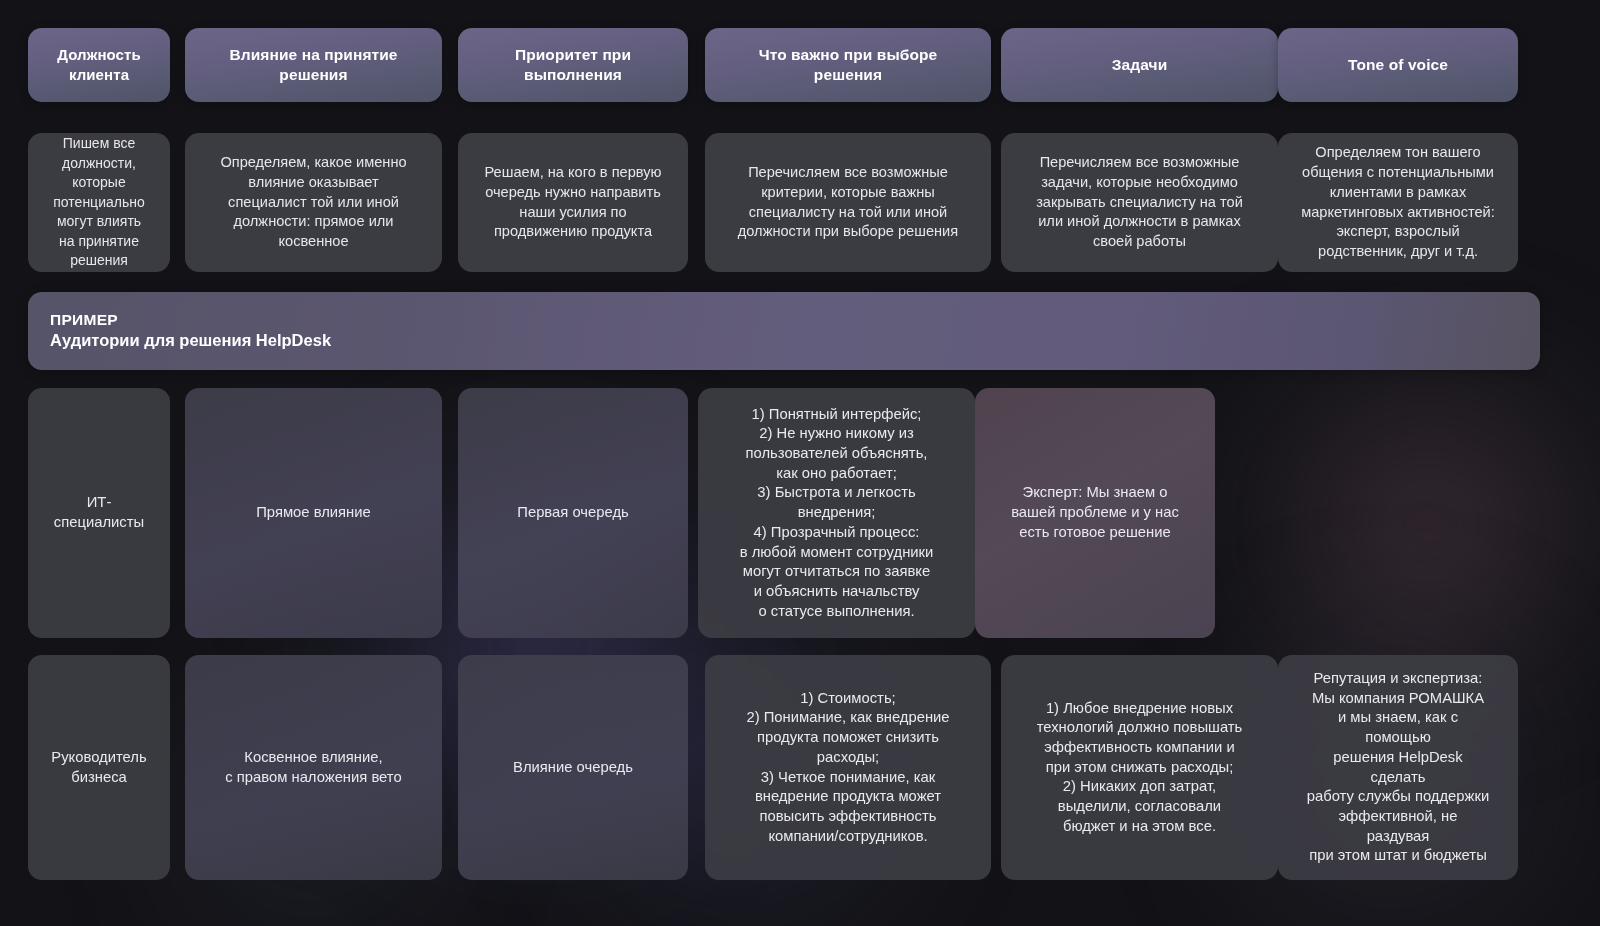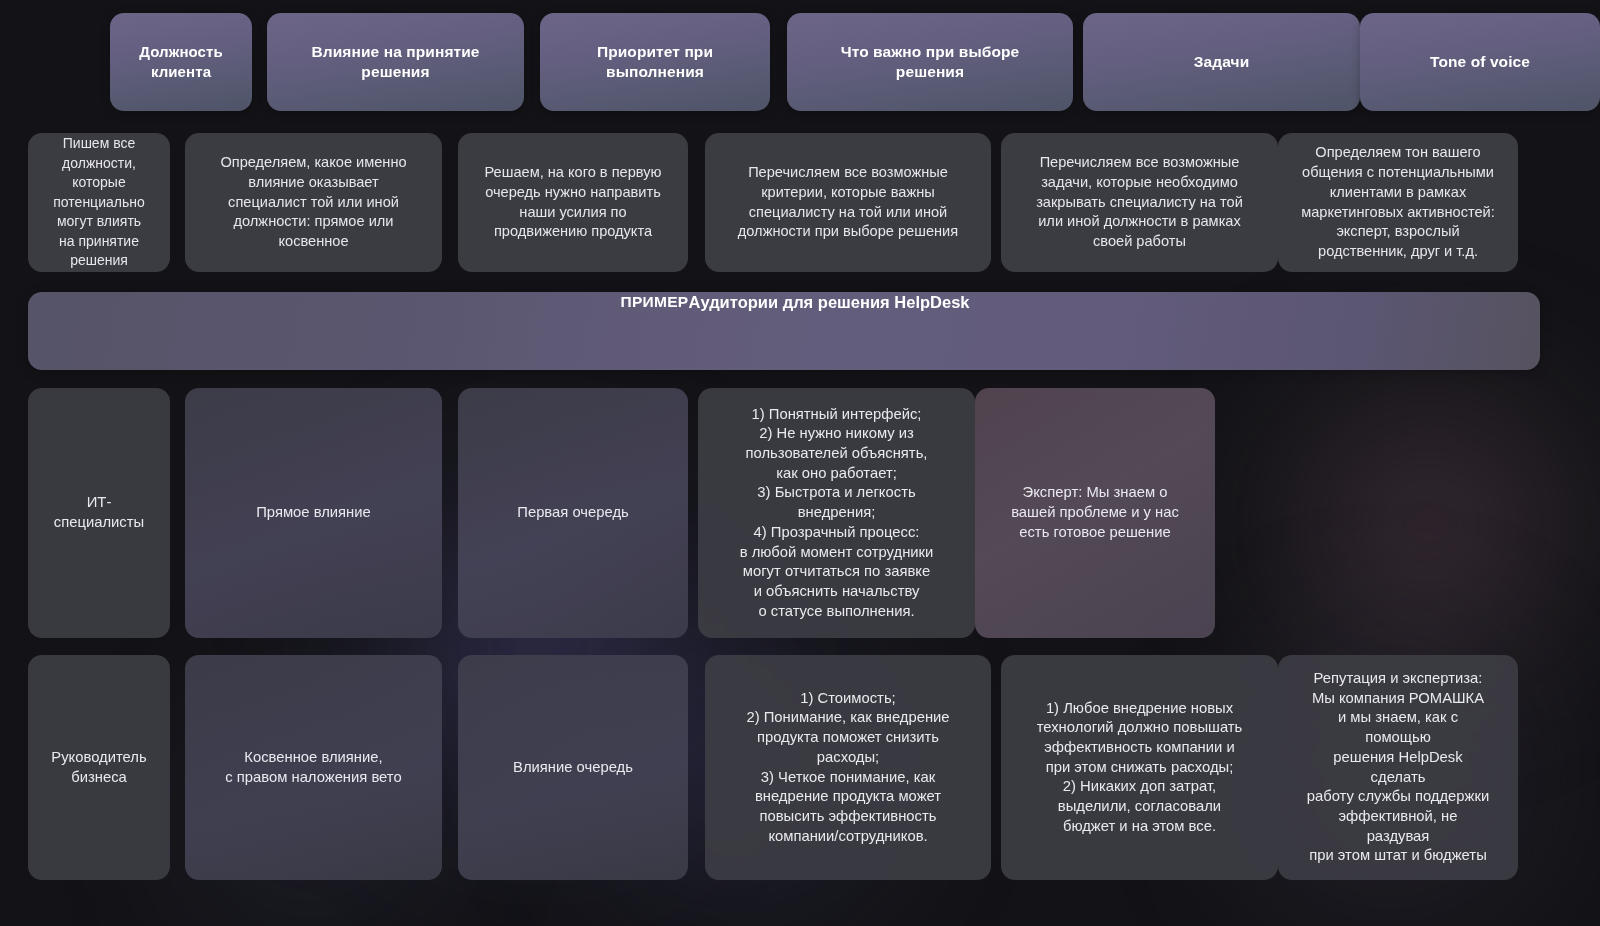--- a/index.html
+++ b/index.html
@@ -67,21 +67,21 @@
 
   
   .c1 { margin-left: 28px;  width: 142px; }
   .c2 { margin-left: 15px;  width: 257px; }
   .c3 { margin-left: 16px;  width: 230px; }
   .c4 { margin-left: 17px;  width: 286px; }
   .c5 { margin-left: 10px;  width: 277px; }
   .c6 {  width: 240px; }
 
   
-  #header-row { top: 13px; height: 98px; justify-content: flex-end; }
+  #header-row { top: 28px; height: 74px; }
 
   .header-cell {
     background: linear-gradient(172deg, #6c6587 0%, #645f80 38%, #575a72 72%, #4f5468 100%);
     font-weight: bold;
     font-size: 15.5px;
     line-height: 1.32;
     letter-spacing: .1px;
     color: #ffffff;
     padding: 6px 12px;
     box-shadow: 0 2px 10px rgba(0,0,0,.25);
@@ -103,21 +103,21 @@
   
   #example-banner {
     position: absolute;
     left: 28px;
     top: 292px;
     width: 1512px;
     height: 78px;
     border-radius: 14px;
     background: linear-gradient(100deg, #565469 0%, #5b566f 24%, #635d7c 50%, #625b7b 72%, #5b5672 88%, #56525f 100%);
     display: flex;
-    flex-direction: row;
+    flex-direction: column;
     justify-content: center;
     padding-left: 22px;
     box-shadow: 0 2px 12px rgba(0,0,0,.25);
   }
   #example-banner .banner-kicker {
     font-weight: bold;
     font-size: 15.5px;
     letter-spacing: .3px;
     color: #ffffff;
     line-height: 1.3;

